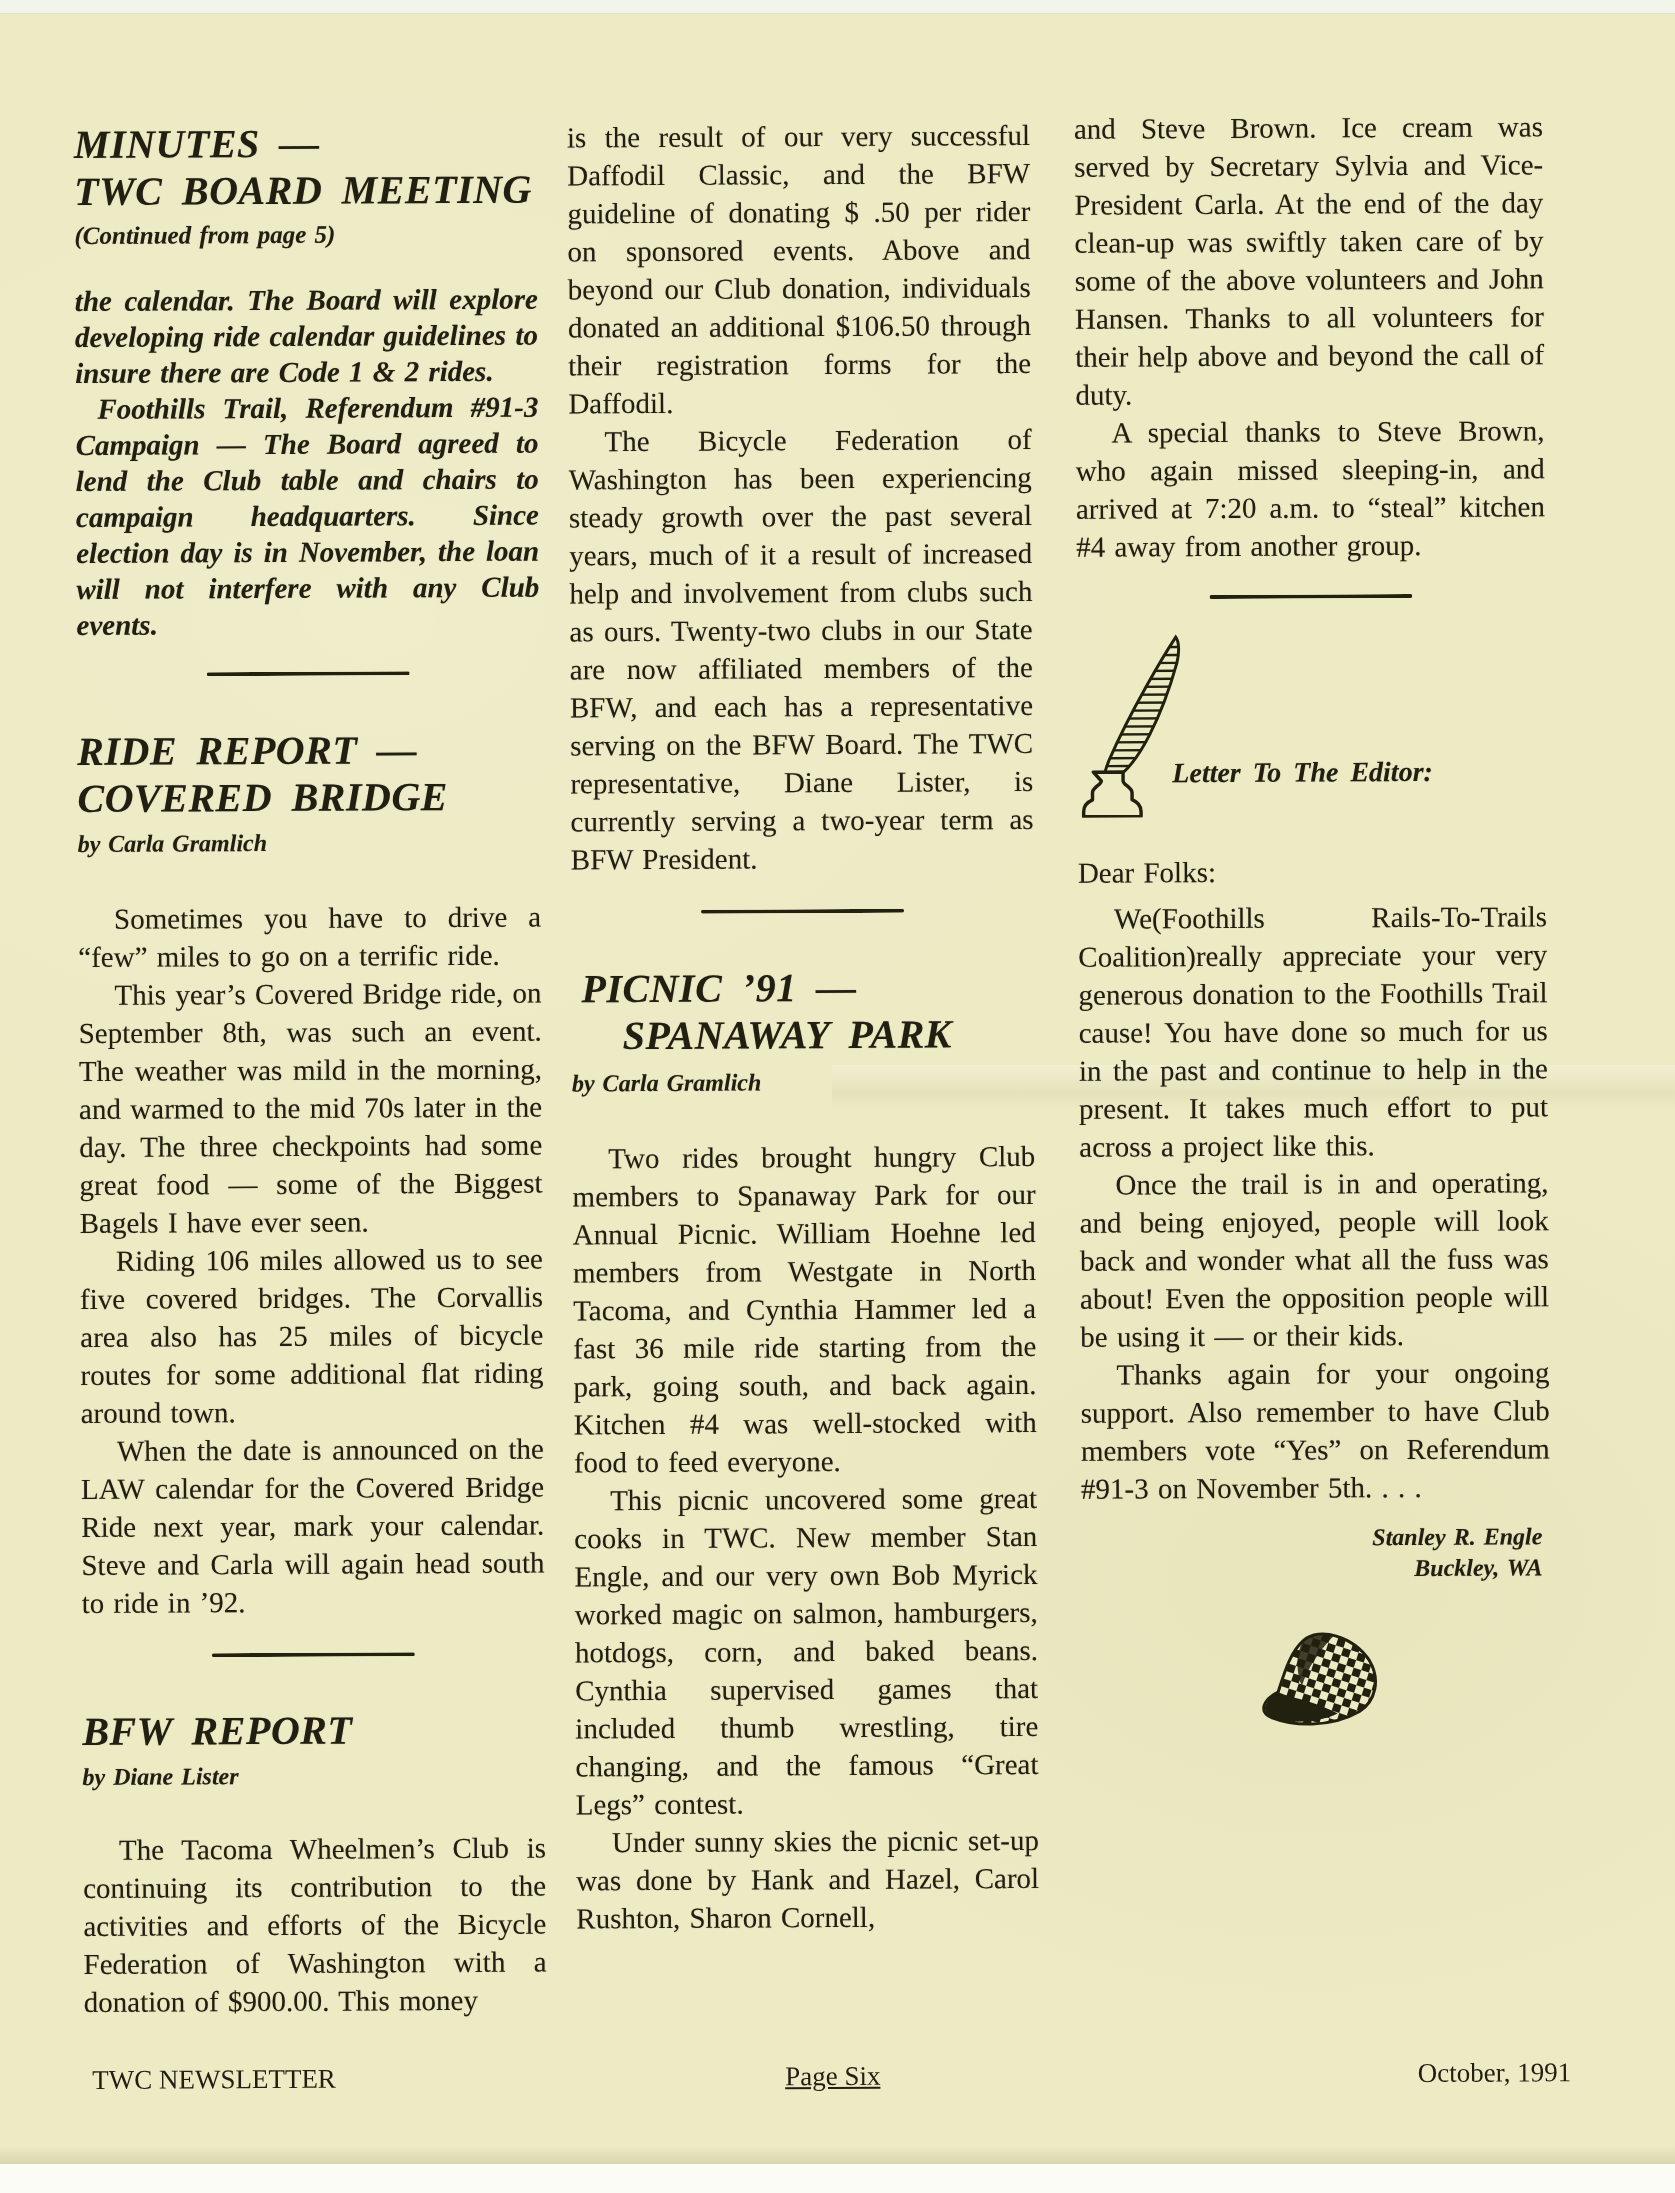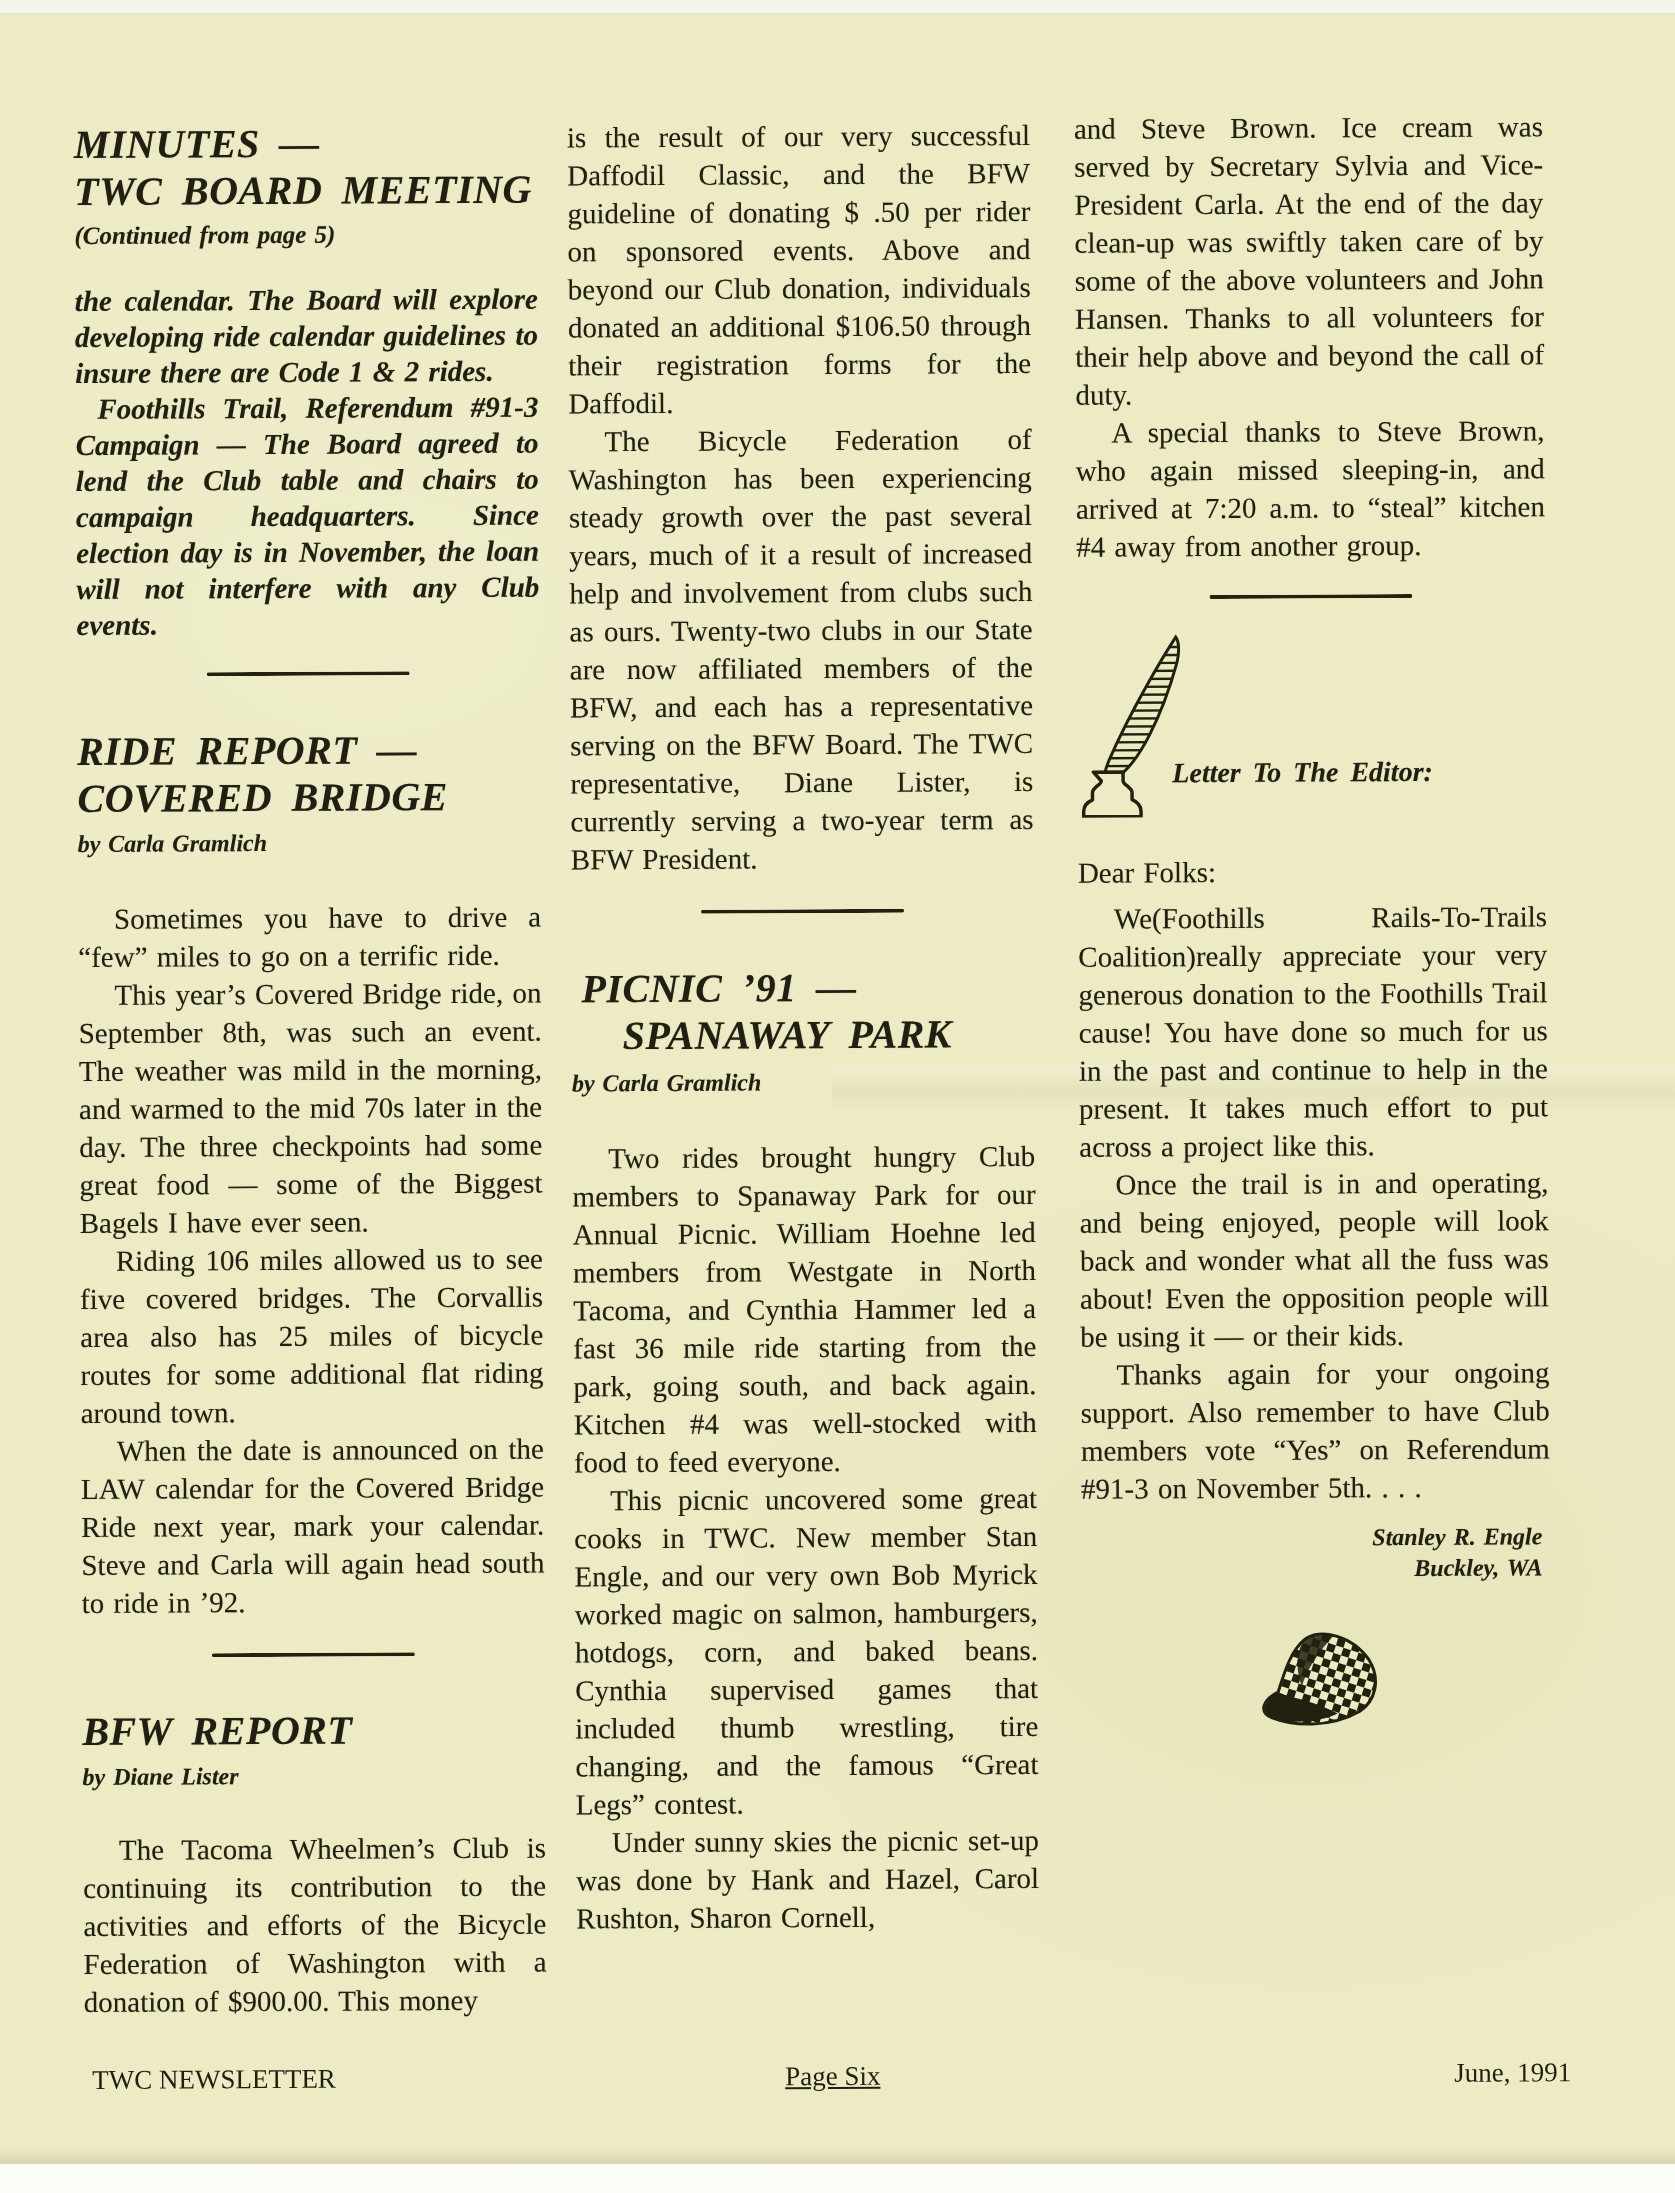--- a/index.html
+++ b/index.html
@@ -167,21 +167,21 @@
         </defs>
         <path d="M46,12 C62,-2 96,8 112,32 C124,52 118,74 102,84 C72,101 34,98 14,90 C0,84 4,72 20,64 C26,46 32,24 46,12 Z" fill="url(#chk)" stroke="#22200f" stroke-width="3"></path>
         <path d="M20,64 C34,70 60,74 80,86 C60,96 28,96 14,90 C2,85 6,71 20,64 Z" fill="#22200f" clip-path="url(#blobClip)"></path>
         <path d="M46,12 C54,6 66,4 76,8 C62,22 50,40 44,58 C38,44 38,24 46,12 Z" fill="#22200f" opacity="0.85" clip-path="url(#blobClip)"></path>
       </svg>
     </div>
 
     <div class="footer">
       <div>TWC NEWSLETTER</div>
       <div class="fc">Page Six</div>
-      <div class="fr">June, 1991</div>
+      <div class="fr">October, 1991</div>
     </div>
 
   </div>
 
   <div class="edge-bottom-shadow"></div>
   <div class="edge-bottom"></div>
 </div>
 
 
 </body></html>

